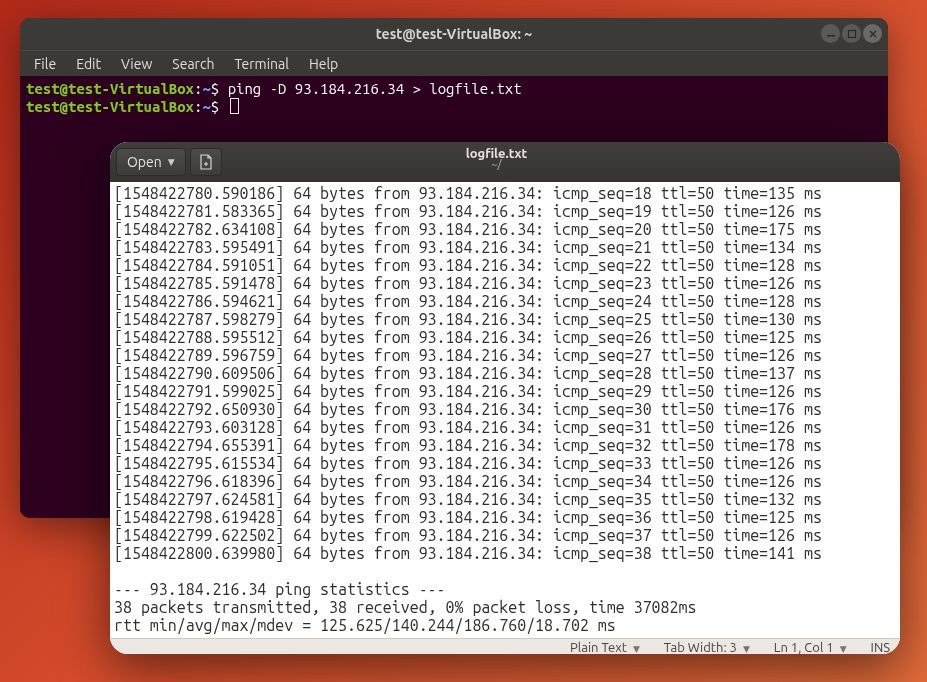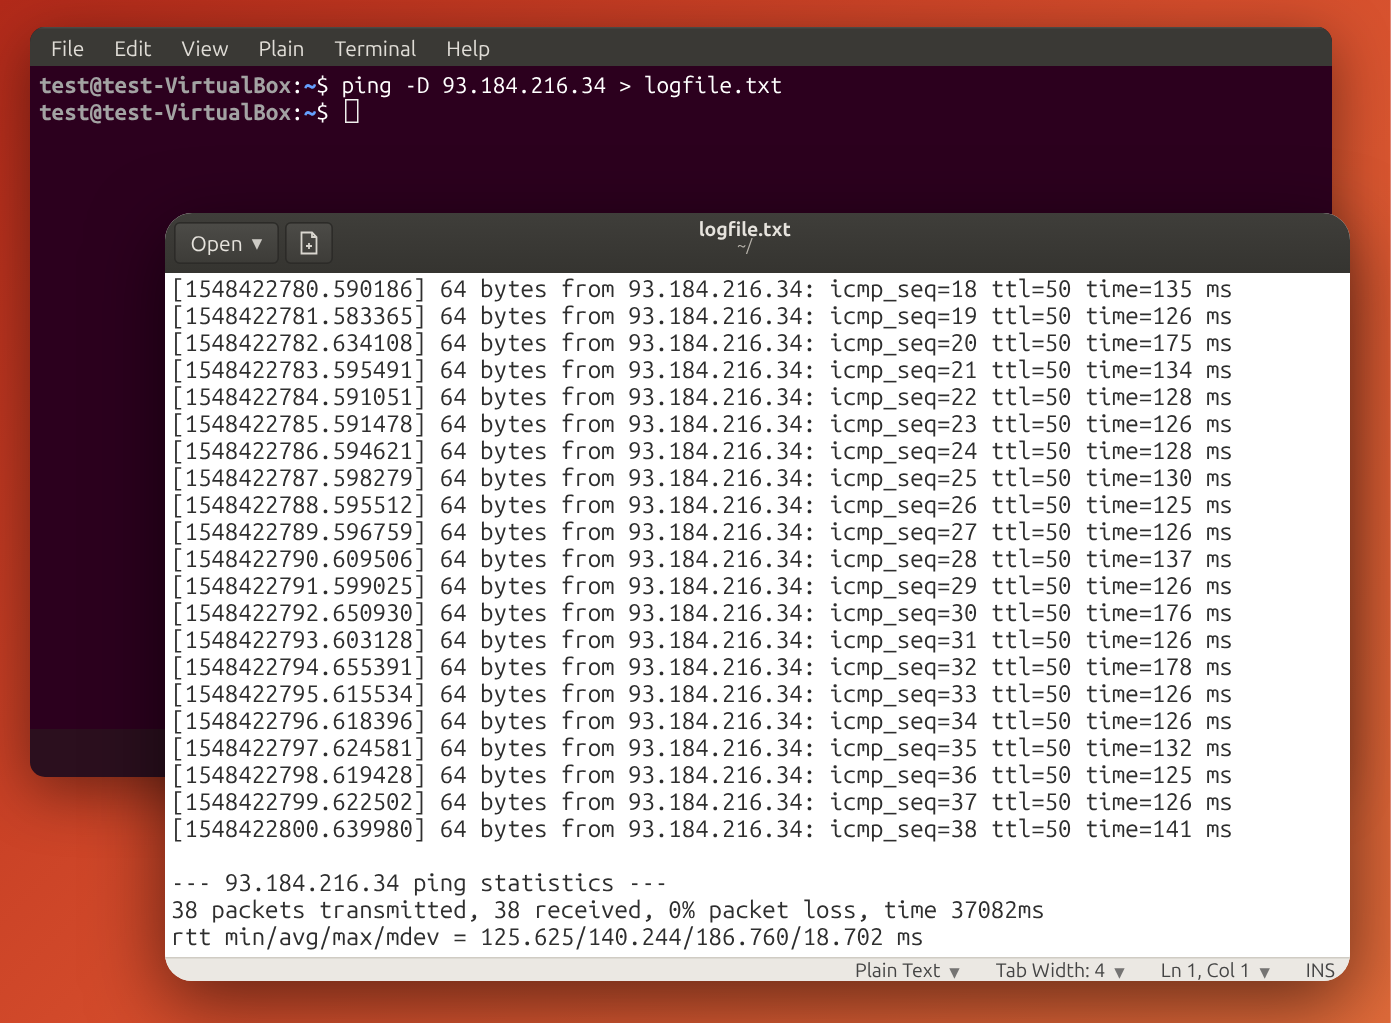--- a/index.html
+++ b/index.html
@@ -45,21 +45,21 @@
   }
   .term-menubar .mi { color:#e0ddd7; padding:2px 8px; font-size:14px; border-radius:3px; }
 
   .term-body {
     background:#2c001e; color:#eeeeec;
     font-family:"Ubuntu Mono","DejaVu Sans Mono",monospace;
     font-size:15px; line-height:18px;
     padding:4px 6px; height:calc(100% - 58px);
     white-space:pre;
   }
-  .prompt-user { color:#a3a3a3; font-weight:700; }
+  .prompt-user { color:#84cc16; font-weight:700; }
   .prompt-path { color:#66a0ff; font-weight:700; }
   .cmd { color:#ffffff; }
   .cursor {
     display:inline-block; width:9px; height:16px;
     border:1px solid #eeeeec; margin-left:2px;
     vertical-align:-2px;
   }
 
   
   .gedit-window {
@@ -134,25 +134,45 @@
   .status-dd .chev { font-size:9px; padding-left:6px; opacity:.7; }
 
   svg { display:block; }
 </style>
 </head>
 <body>
 
 <div class="desktop-grad"></div>
 
 <div class="term-window">
+  <div class="term-titlebar">
+    <span class="term-title">test@test-VirtualBox: ~</span>
+    <div class="win-btns-right">
+      <div class="win-btn">
+        <svg width="10" height="10" viewBox="0 0 10 10">
+            <rect x="1" y="6" width="8" height="1.5" fill="#2b2a27"></rect>
+          </svg>
+      </div>
+      <div class="win-btn">
+        <svg width="10" height="10" viewBox="0 0 10 10">
+            <rect x="1.5" y="1.5" width="7" height="7" fill="none" stroke="#2b2a27" stroke-width="1.2"></rect>
+          </svg>
+      </div>
+      <div class="win-btn close">
+        <svg width="10" height="10" viewBox="0 0 10 10">
+            <path d="M2 2 L8 8 M8 2 L2 8" stroke="#2b2a27" stroke-width="1.4"></path>
+          </svg>
+      </div>
+    </div>
+  </div>
   <div class="term-menubar">
     <span class="mi">File</span>
     <span class="mi">Edit</span>
     <span class="mi">View</span>
-    <span class="mi">Plain</span>
+    <span class="mi">Search</span>
     <span class="mi">Terminal</span>
     <span class="mi">Help</span>
   </div>
   <div class="term-body"><span class="prompt-user">test@test-VirtualBox</span><span class="cmd">:</span><span class="prompt-path">~</span><span class="cmd">$</span> <span class="cmd">ping -D 93.184.216.34 &gt; logfile.txt</span>
 <span class="prompt-user">test@test-VirtualBox</span><span class="cmd">:</span><span class="prompt-path">~</span><span class="cmd">$</span> <span class="cursor"></span></div>
 </div>
 
 <div class="gedit-window">
   <div class="gedit-header">
     <div class="open-btn">
@@ -194,17 +214,17 @@
 [1548422799.622502] 64 bytes from 93.184.216.34: icmp_seq=37 ttl=50 time=126 ms
 [1548422800.639980] 64 bytes from 93.184.216.34: icmp_seq=38 ttl=50 time=141 ms
 
 --- 93.184.216.34 ping statistics ---
 38 packets transmitted, 38 received, 0% packet loss, time 37082ms
 rtt min/avg/max/mdev = 125.625/140.244/186.760/18.702 ms</div>
 
   <div class="gedit-status">
     <div class="spacer"></div>
     <span class="status-dd"><span>Plain Text</span><span class="chev">▼</span></span>
-    <span class="status-dd"><span>Tab Width: 4</span><span class="chev">▼</span></span>
+    <span class="status-dd"><span>Tab Width: 3</span><span class="chev">▼</span></span>
     <span class="status-dd"><span>Ln 1, Col 1</span><span class="chev">▼</span></span>
     <span>INS</span>
   </div>
 </div>
 
 </body></html>

